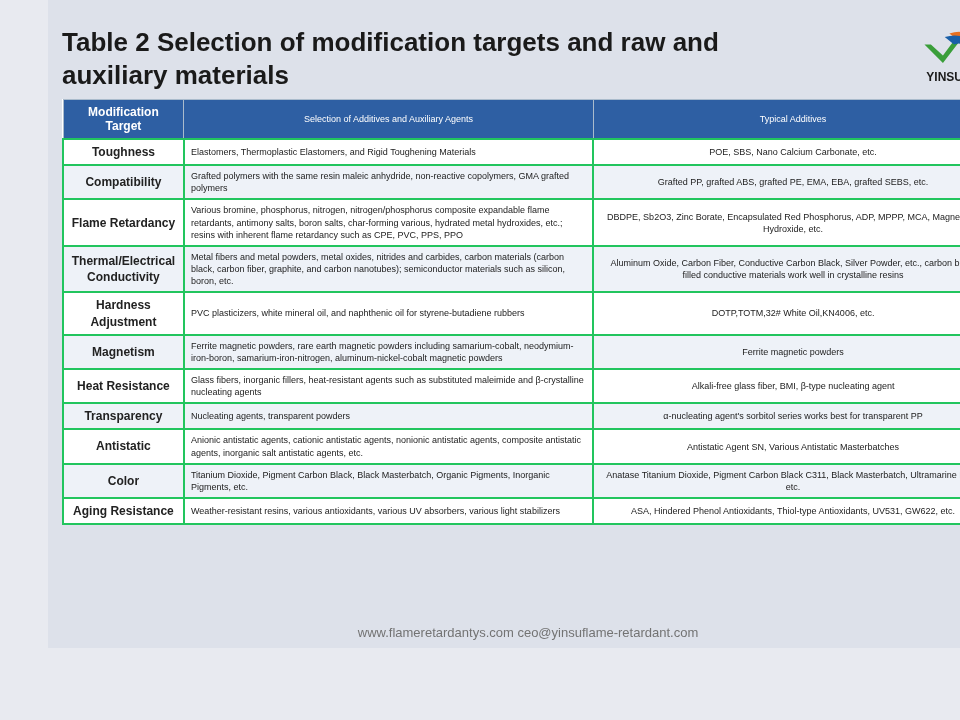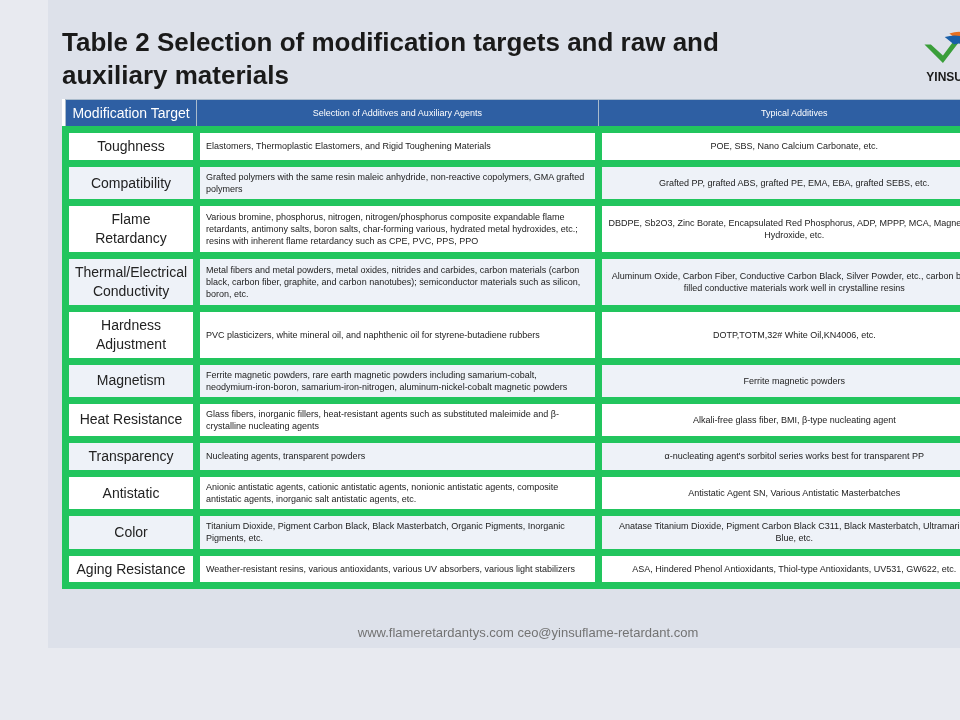--- a/index.html
+++ b/index.html
@@ -75,31 +75,31 @@
 
     tbody tr:nth-child(even) {
       background: #eef2f8;
     }
     tbody tr:nth-child(odd) {
       background: #ffffff;
     }
 
     tbody td {
       padding: 4px 6px;
-      border: 7px solid #22c55e;
+      border: 2px solid #22c55e;
       vertical-align: middle;
       line-height: 1.35;
       color: #222;
     }
 
     .col-target {
       width: 13%;
       text-align: center;
-      font-weight: normal;
-      font-size: 14px;
+      font-weight: bold;
+      font-size: 12px;
     }
 
     .col-selection {
       width: 44%;
       font-size: 9px;
     }
 
     .col-typical {
       width: 43%;
       font-size: 9px;

